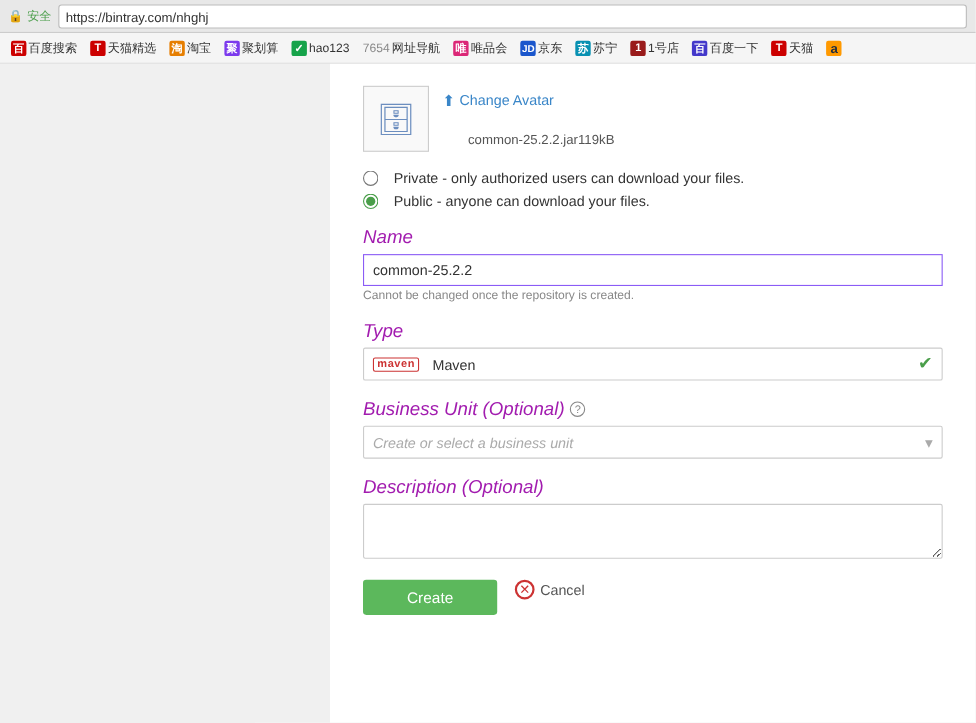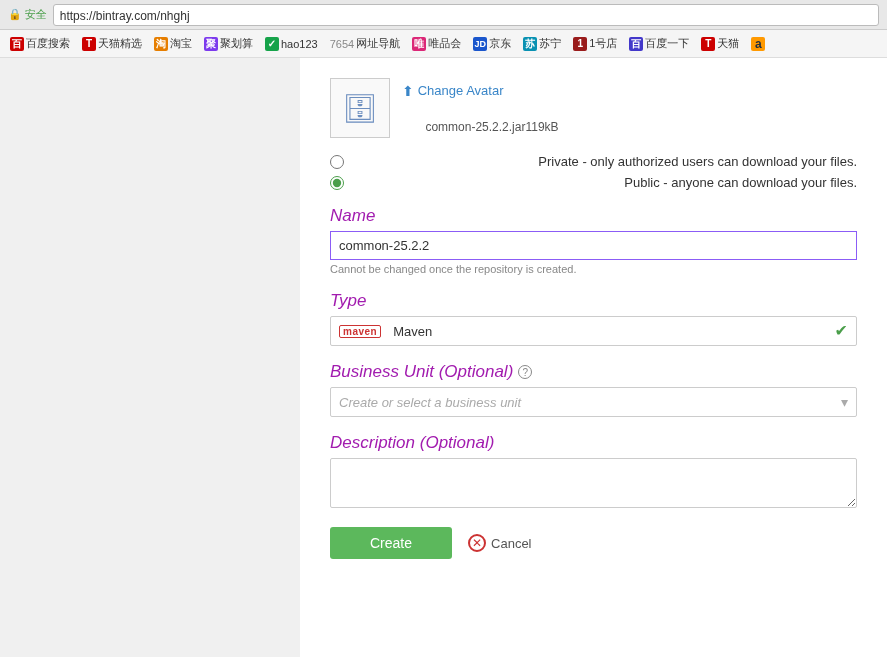--- a/index.html
+++ b/index.html
@@ -137,25 +137,24 @@
       margin-top: 21px;
     }
 
     
     .radio-section {
       margin-bottom: 16px;
     }
     .radio-option {
       display: flex;
       align-items: center;
-      gap: 4px;
+      gap: 14px;
       margin-bottom: 6px;
       font-size: 13px;
       color: #333;
-      justify-content: space-between;
     }
     .radio-option input[type="radio"] {
       accent-color: #4a9e4a;
       width: 14px;
       height: 14px;
     }
 
     
     .form-group {
       margin-bottom: 16px;
@@ -264,21 +263,21 @@
       font-size: 13px;
       color: #333;
       height: 50px;
       resize: vertical;
       outline: none;
     }
 
     
     .button-row {
       display: flex;
-      align-items: center;
+      align-items: flex-start;
       gap: 16px;
       margin-top: 8px;
     }
     .btn-create {
       background: #5cb85c;
       color: white;
       border: none;
       border-radius: 3px;
       padding: 8px 40px;
       font-size: 14px;

